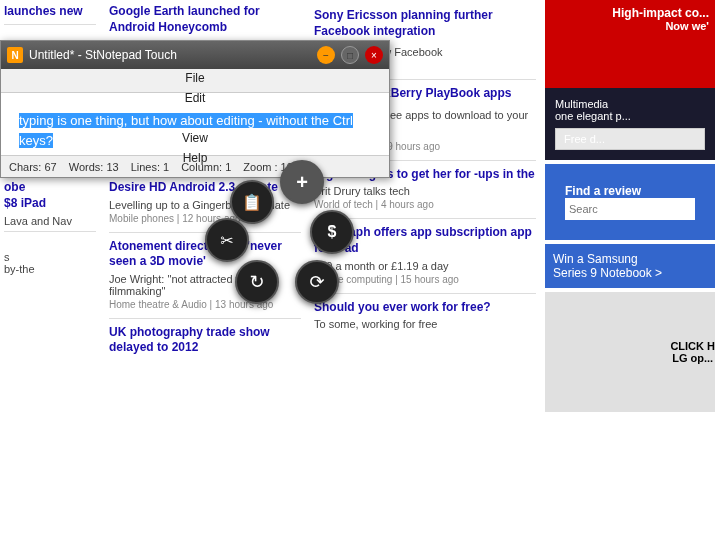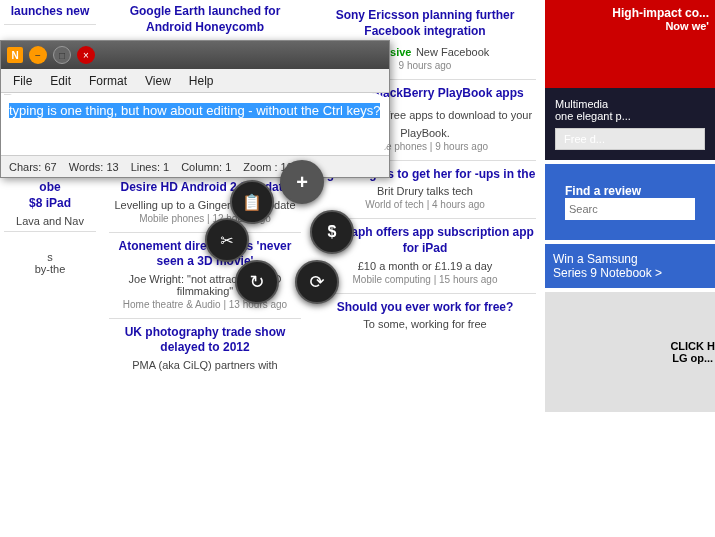--- a/index.html
+++ b/index.html
@@ -50,36 +50,36 @@
     .btn-close { background: #c00; color: white; }
 
     .notepad-menubar {
       background: #f0f0f0;
       height: 24px;
       display: flex;
       align-items: center;
       padding: 0 4px;
       gap: 2px;
       border-bottom: 1px solid #ccc;
+      flex-direction: column;
     }
     .menu-item {
       padding: 2px 8px;
       font-size: 12px;
       cursor: pointer;
       color: #222;
     }
 
     .notepad-text-area {
       background: #fff;
-      padding: 8px;
+      padding: 18px;
       height: 62px;
       font-size: 13px;
       overflow: hidden;
       line-height: 1.5;
-      border-radius: 17px;
     }
 
     .notepad-statusbar {
       background: #f0f0f0;
       height: 22px;
       display: flex;
       align-items: center;
       padding: 0 8px;
       font-size: 11px;
       color: #333;
@@ -174,21 +174,20 @@
 
     
     .news-grid {
       position: absolute;
       top: 0; left: 0;
       width: 545px;
       height: 433px;
       z-index: 1;
       background: #fff;
       overflow: hidden;
-      text-align: center;
     }
 
     .news-col1 {
       position: absolute;
       left: 0; top: 0;
       width: 100px;
       padding: 4px;
     }
     .news-col2 {
       position: absolute;
@@ -270,21 +269,20 @@
     </div>
 
     <div class="news-article-section">
       <div class="news-article-title">Atonement director has 'never seen a 3D movie'</div>
       <div class="news-article-desc">Joe Wright: "not attracted to 3D filmmaking"</div>
       <div class="news-article-meta">Home theatre &amp; Audio | 13 hours ago</div>
     </div>
 
     <div class="news-article-section">
       <div class="news-article-title">UK photography trade show delayed to 2012</div>
-      <div class="news-article-desc">PMA (aka CiLQ) partners with</div>
     </div>
   </div>
 
   <div class="news-col3">
     <div class="news-article-title">Sony Ericsson planning further Facebook integration</div>
     <div><span class="news-article-tag">Exclusive</span> <span class="news-article-desc">New Facebook</span></div>
     <div class="news-article-meta">9 hours ago</div>
 
     <div class="news-article-section">
       <div class="news-article-title">10 best BlackBerry PlayBook apps</div>
@@ -333,20 +331,23 @@
   <div class="ad-phone">
     <div style="text-align:center; font-size:11px; font-weight:bold;">CLICK H<br>LG op...</div>
   </div>
 </div>
 
 <div class="notepad-window">
   <div class="notepad-titlebar">
     <div class="notepad-icon">
       <span>N</span>
     </div>
+    <span class="notepad-title">
+      <span>Untitled*</span> - <span>StNotepad Touch</span>
+    </span>
     <div class="titlebar-btn btn-minimize">−</div>
     <div class="titlebar-btn btn-maximize">□</div>
     <div class="titlebar-btn btn-close">×</div>
   </div>
 
   <div class="notepad-menubar">
     <div class="menu-item">File</div>
     <div class="menu-item">Edit</div>
     <div class="menu-item">Format</div>
     <div class="menu-item">View</div>

